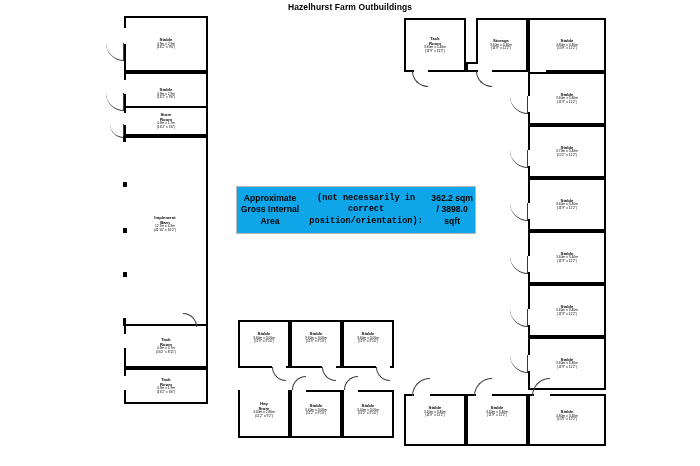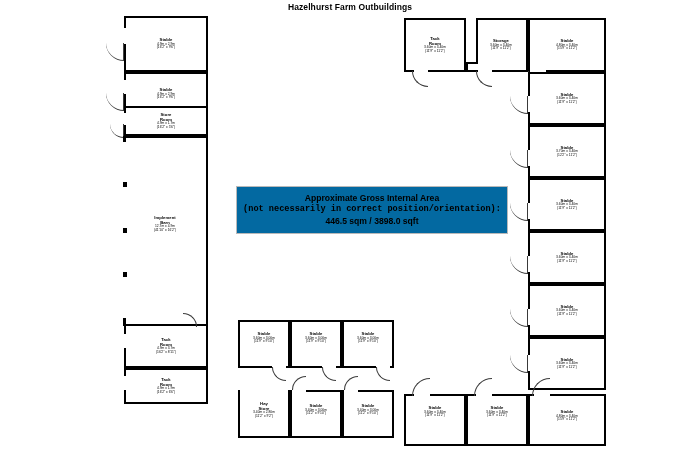--- a/index.html
+++ b/index.html
@@ -84,27 +84,27 @@
   .doorgap {
     position: absolute;
     background: #ffffff;
   }
 
   
   #gia-box {
     position: absolute;
     left: 236px;
     top: 186px;
-    width: 272px;
+    width: 240px;
     height: 48px;
     box-sizing: border-box;
-    background: #0369a1;
+    background: #0ea5e9;
     border: 1px solid #b9b9b9;
     display: flex;
-    flex-direction: column;
+    flex-direction: row;
     align-items: center;
     justify-content: center;
     text-align: center;
     color: #000000;
   }
   #gia-box .l1 { font-size: 8.6px; font-weight: bold; line-height: 1.35; }
   #gia-box .l2 { font-size: 8.6px; font-weight: bold; line-height: 1.35; font-family: Liberation Mono, monospace; }
   #gia-box .l3 { font-size: 8.6px; font-weight: bold; line-height: 1.35; }
 </style>
 </head>
@@ -360,16 +360,16 @@
       <span class="rdim">3.40m x 3.00m</span>
       <span class="rdim">(11'2" x 9'10")</span>
     </div>
   </div>
   <div class="doorgap" style="left:344px; top:388px; width:14px; height:5px;"></div>
   <div class="door" style="left:344px; top:376px; width:14px; height:14px; border-bottom:none; border-right:none; border-radius:100% 0 0 0;"></div>
 
   <div id="gia-box">
     <div class="l1">Approximate Gross Internal Area</div>
     <div class="l2">(not necessarily in correct position/orientation):</div>
-    <div class="l3">446.5 sqm / 3898.0 sqft</div>
+    <div class="l3">362.2 sqm / 3898.0 sqft</div>
   </div>
 
 </div>
 
 </body></html>

